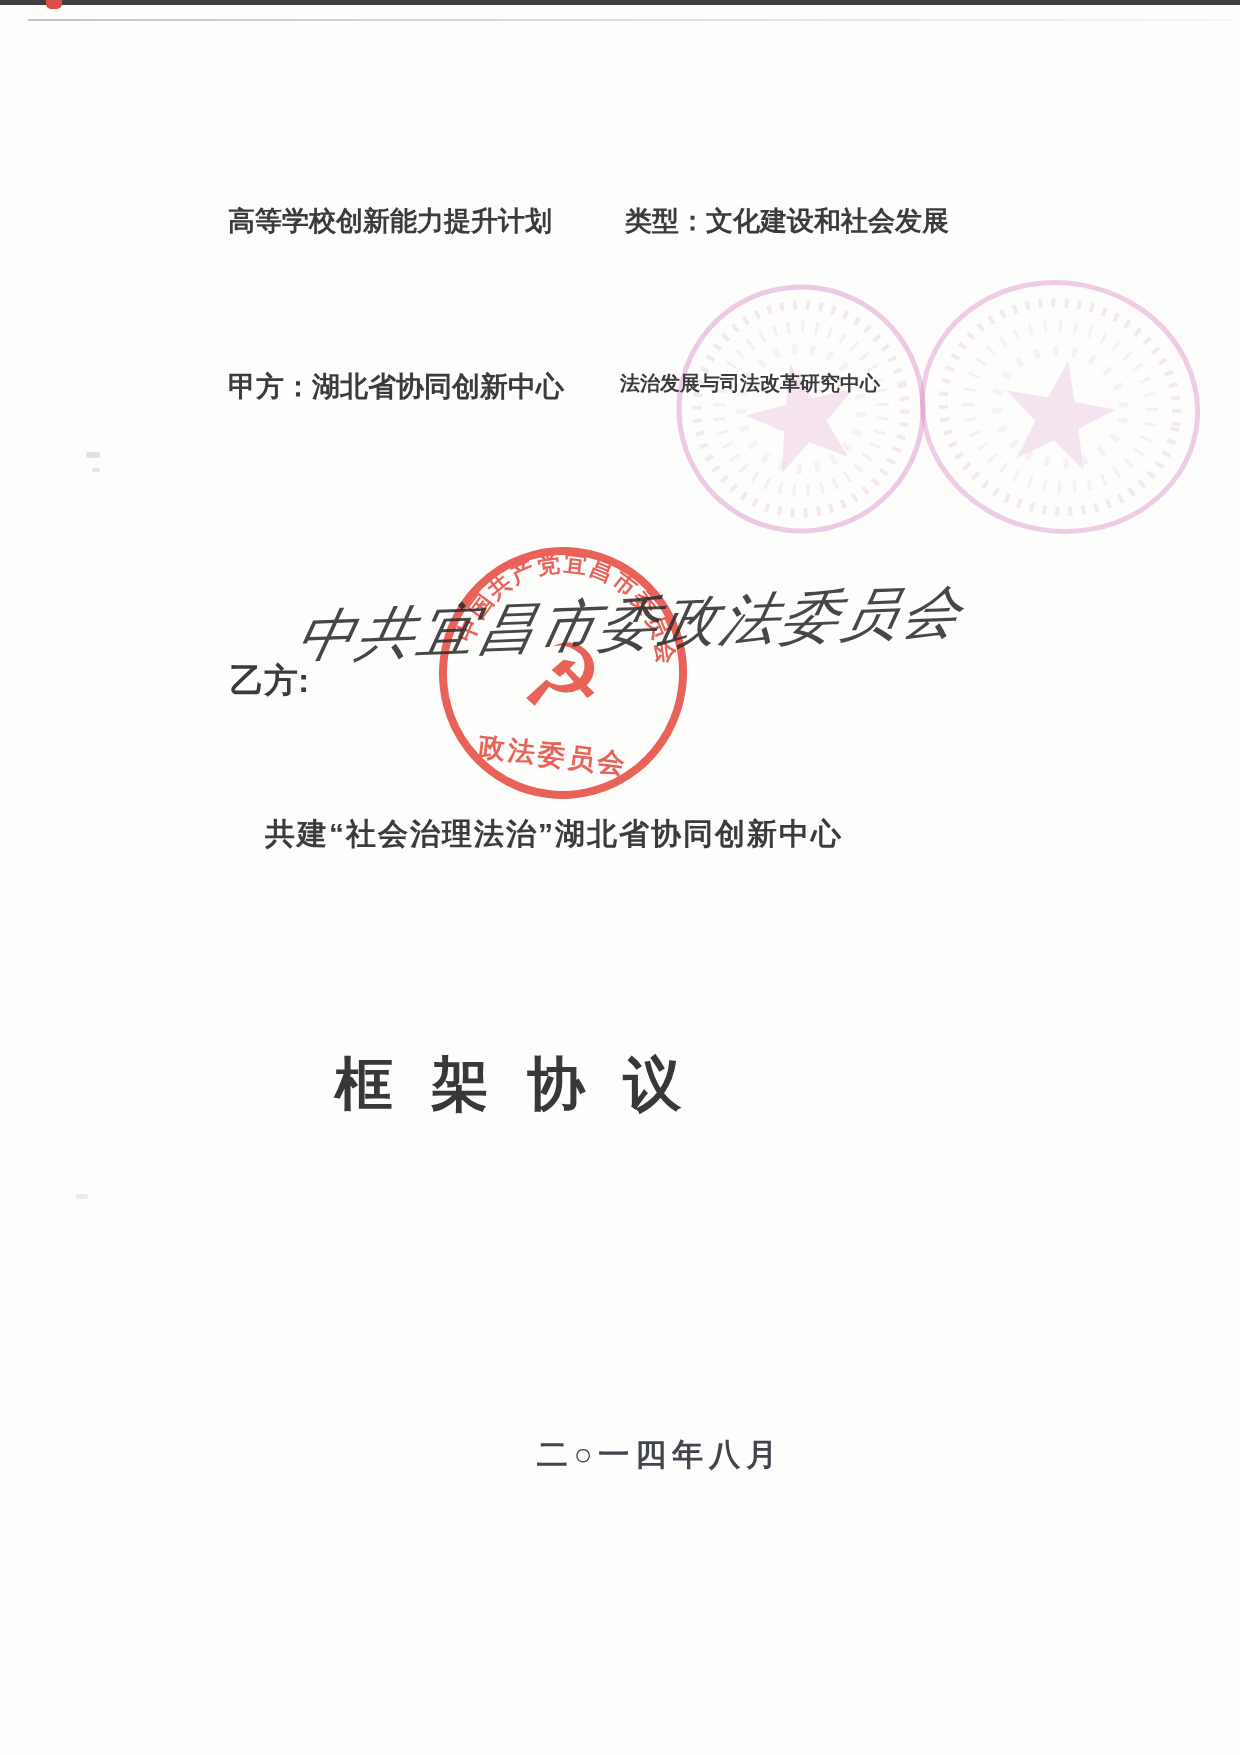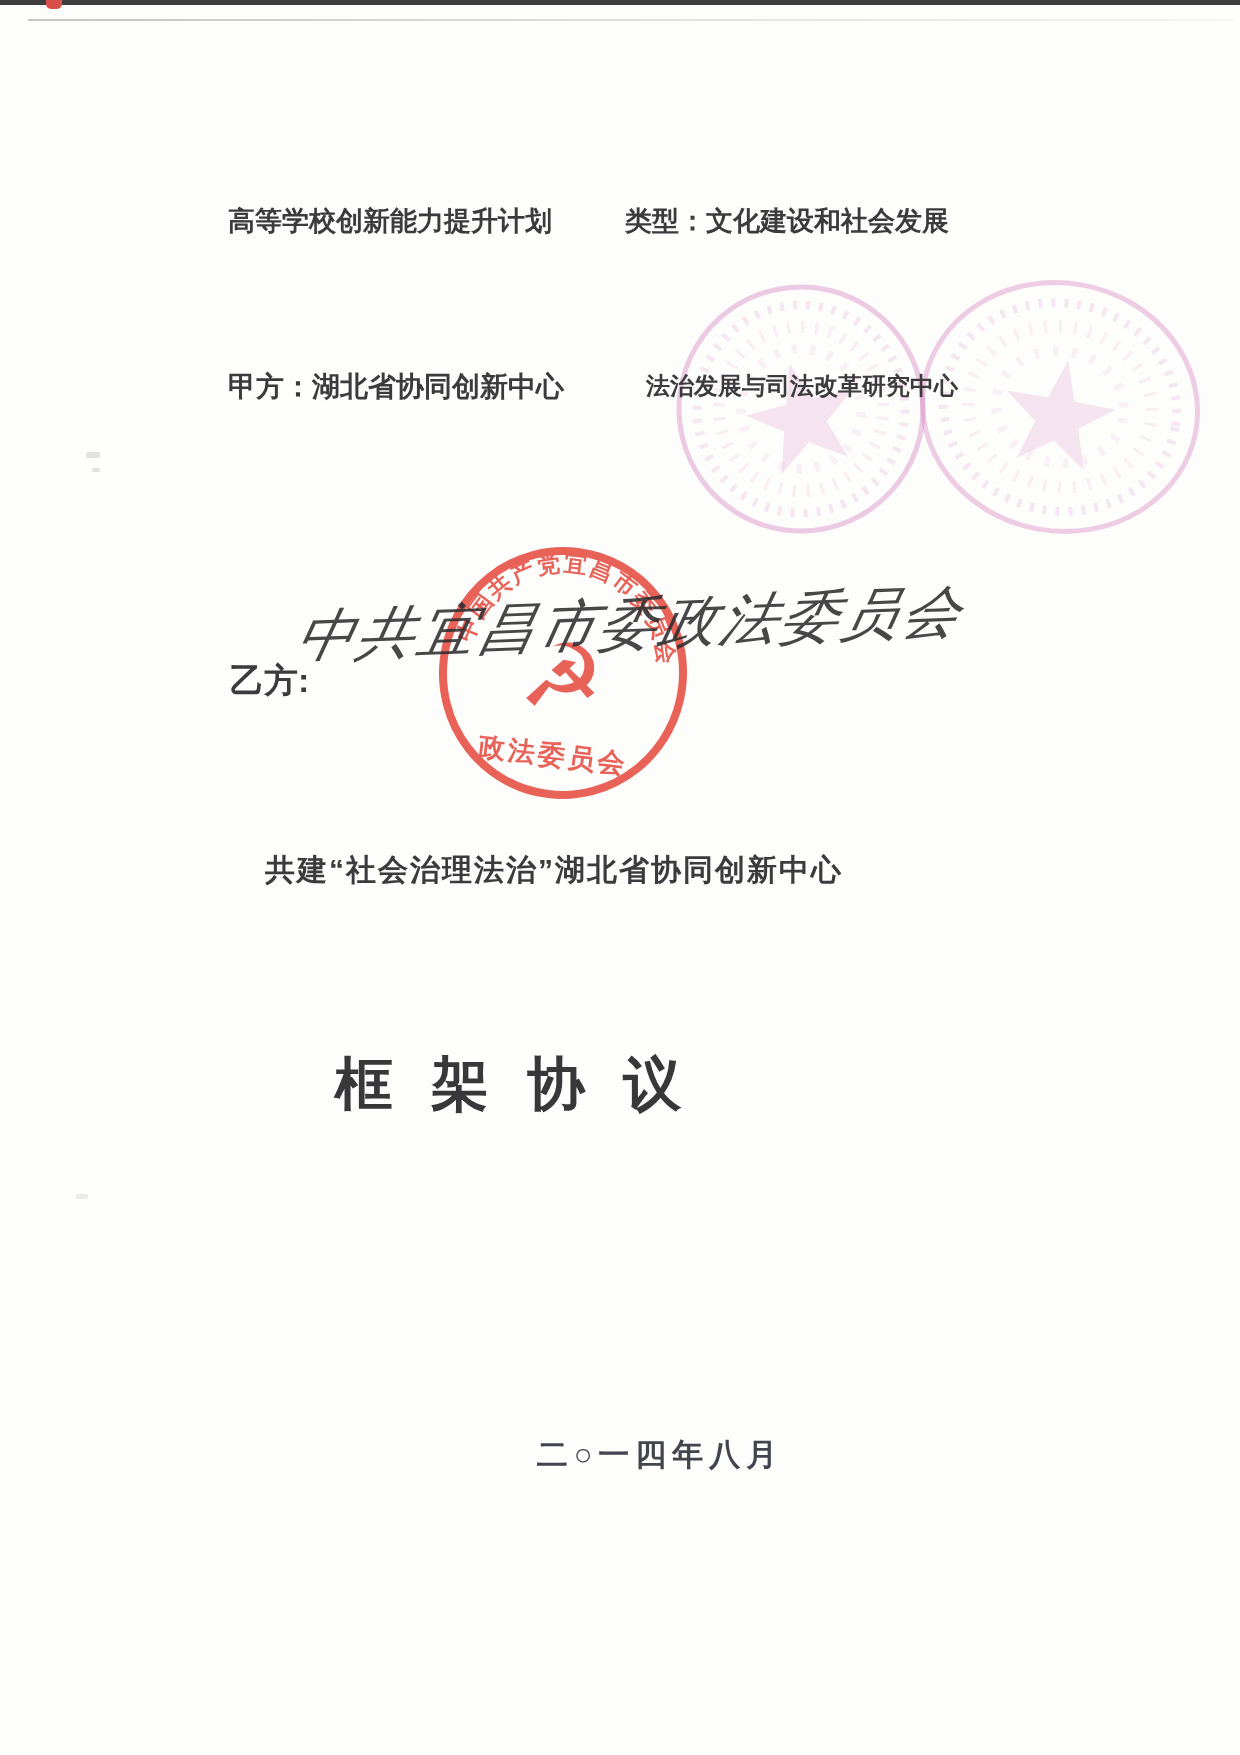--- a/index.html
+++ b/index.html
@@ -17,24 +17,24 @@
   .rednotch{left:46px;top:0;width:16px;height:9px;background:#d9504b;border-radius:0 0 5px 5px;}
   .grayline{left:28px;top:19px;width:1205px;height:2px;
     background:linear-gradient(to right,rgba(150,150,150,.55),rgba(170,170,170,.35) 55%,rgba(190,190,190,.12));}
   .smudge{background:#bfbfbf;opacity:.45;border-radius:2px;}
   
   .ink{color:#3b3b3d;font-weight:bold;white-space:nowrap;}
   .hdr{font-size:27px;top:166px;margin-top:37px;}
   .hdr-left{left:228px;}
   .hdr-right{left:625px;}
   .pa-label{left:228px;top:368px;font-size:28px;}
-  .pa-org1{left:646px;top:370px;font-size:24px;}
+  .pa-org1{left:620px;top:370px;font-size:20px;}
   .pa-org2{left:643px;top:445px;font-size:27px;}
   .pb-label{left:230px;top:658px;font-size:34px;}
-  .subtitle{left:0;top:850px;width:1108px;text-align:center;font-size:30px;letter-spacing:2px;}
+  .subtitle{left:0;top:814px;width:1108px;text-align:center;font-size:30px;letter-spacing:2px;}
   .title{left:0;top:1046px;width:1024px;text-align:center;font-size:58px;color:#38383a;
     letter-spacing:8px;word-spacing:6px;}
   .datez{left:0;top:1434px;width:1240px;text-align:center;font-size:31px;letter-spacing:6px;
     color:#43454e;transform:translateX(40px);font-weight:bold;}
   
   .handwriting{
     left:296px;top:586px;width:680px;height:120px;
     font-size:57px;color:#2e2e30;
     font-style:italic;font-weight:400;
     transform:skewX(-14deg) rotate(-2.2deg);

